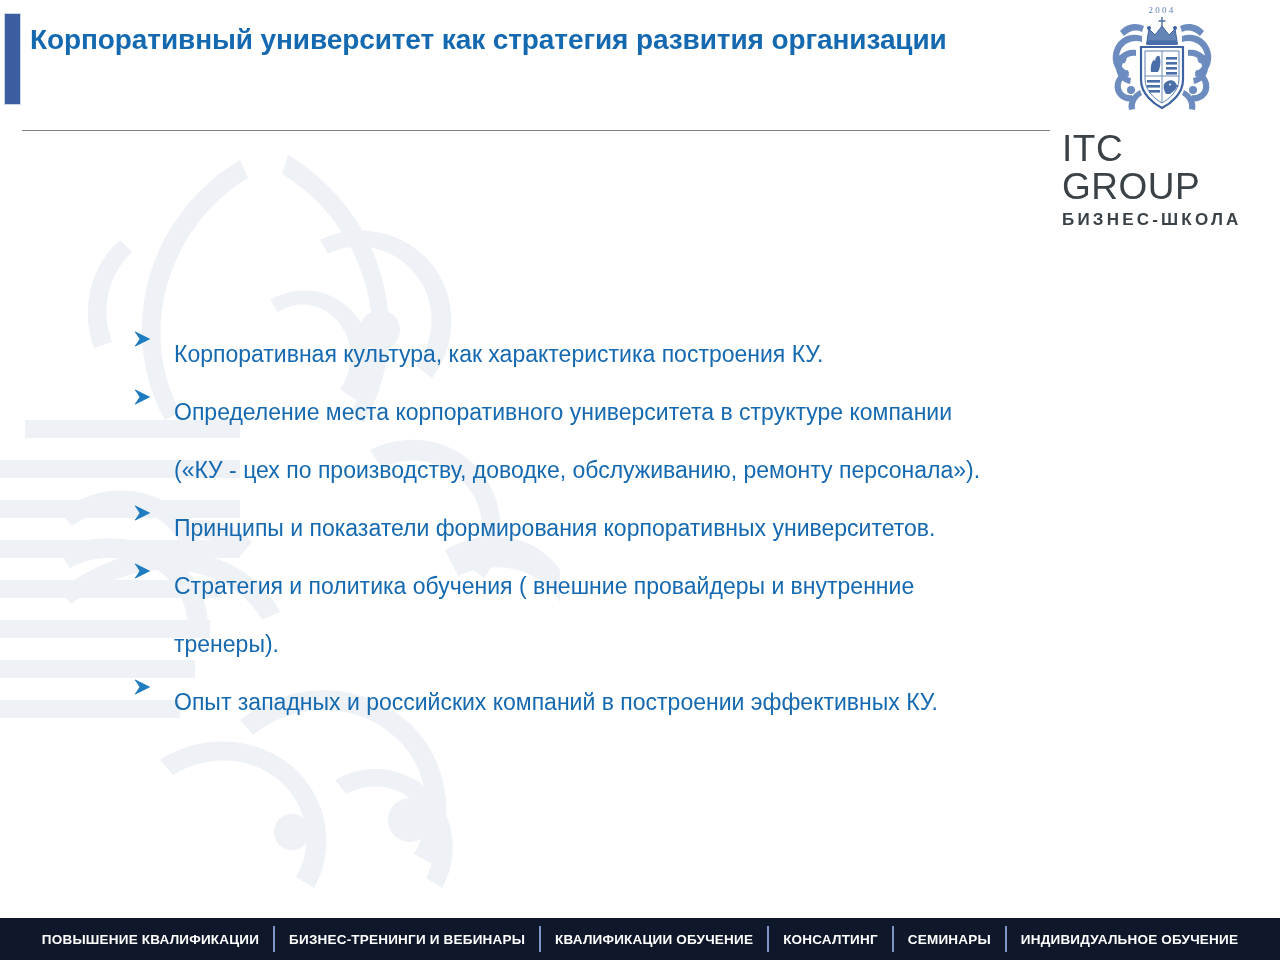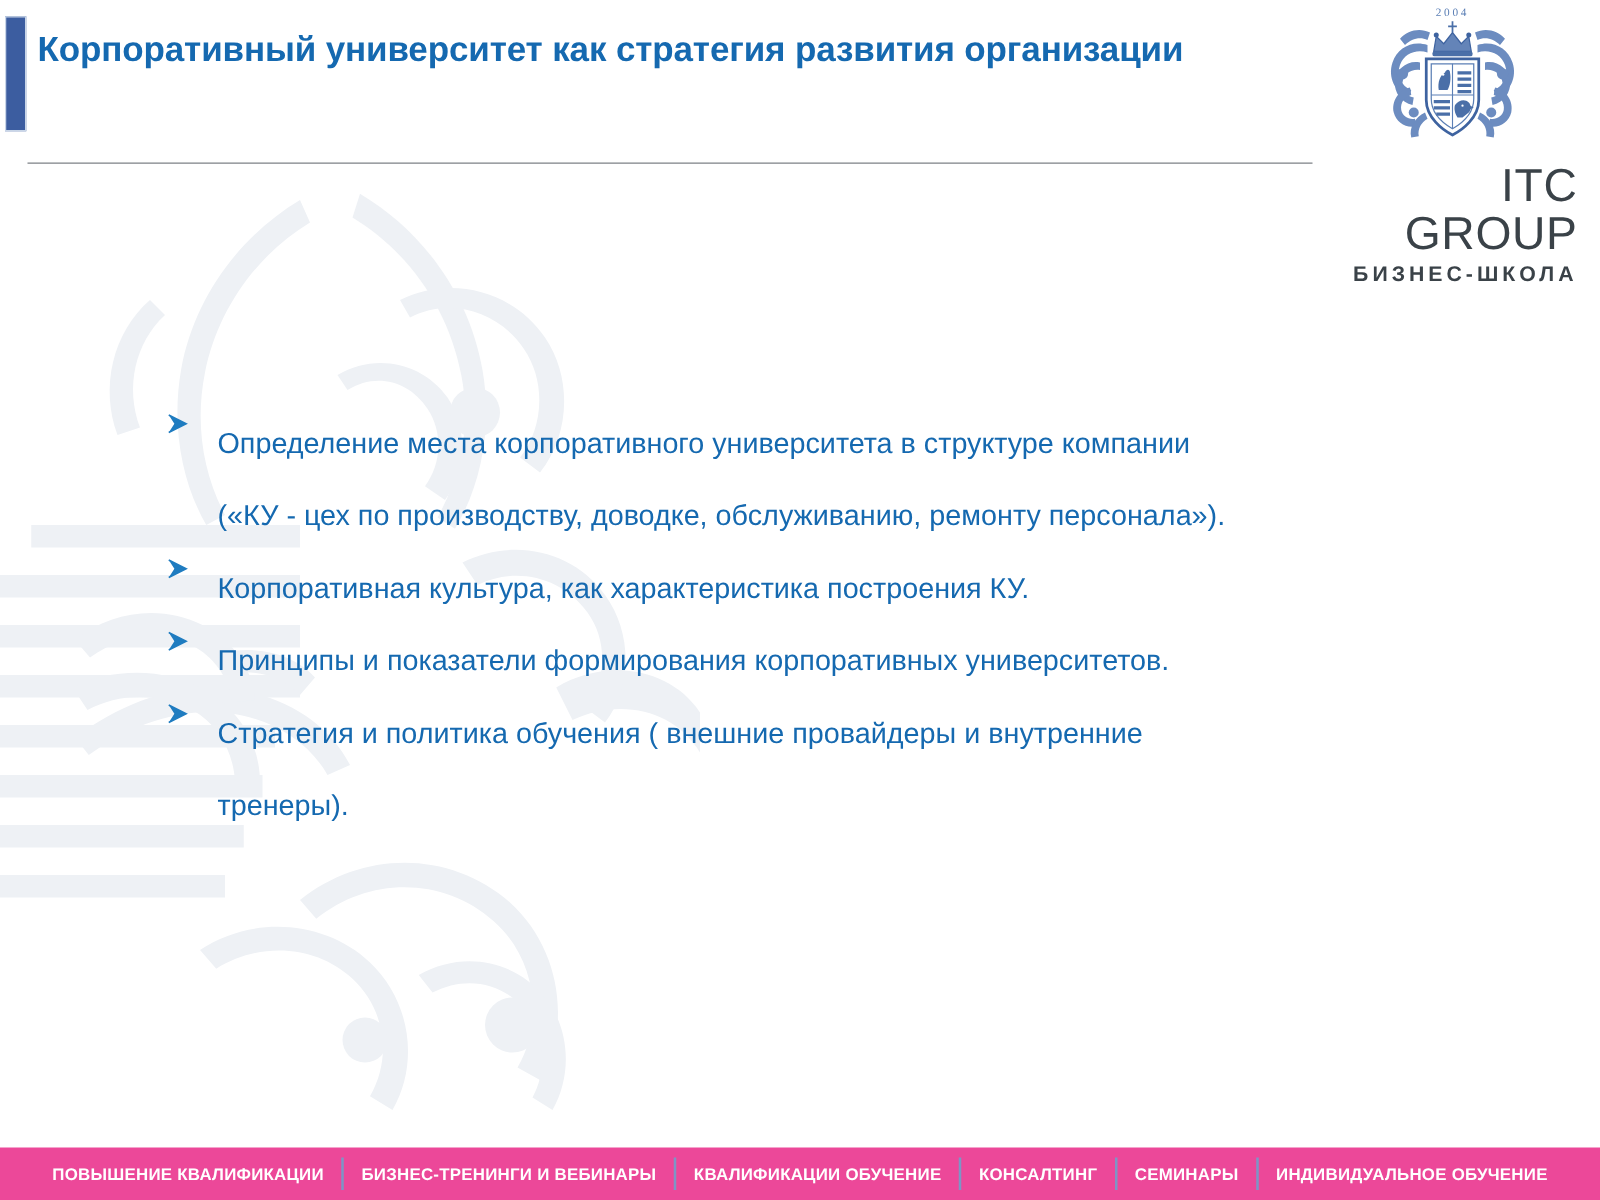--- a/index.html
+++ b/index.html
@@ -58,21 +58,21 @@
     height: 1px;
     background: #7d8186;
   }
 
   
   #logo {
     position: absolute;
     right: 18px;
     top: 2px;
     width: 200px;
-    text-align: right;
+    text-align: left;
   }
   #crest { width: 124px; height: 116px; display: block; margin: 0 auto; }
   #logo-wordmark {
     font-size: 37px;
     font-weight: 400;
     color: #3A4248;
     letter-spacing: 0.5px;
     line-height: 38px;
     margin-top: 12px;
     font-family: "Liberation Sans", sans-serif;
@@ -113,21 +113,21 @@
     white-space: pre-line;
   }
 
   
   #bottom-bar {
     position: absolute;
     left: 0;
     bottom: 0;
     width: 1280px;
     height: 42px;
-    background: #ec4899;
+    background: #0f172a;
     display: flex;
     align-items: center;
     justify-content: center;
   }
   .nav-item {
     color: #ffffff;
     font-size: 13.5px;
     font-weight: bold;
     letter-spacing: 0.2px;
     padding: 0 14px;
@@ -245,51 +245,60 @@
   </div>
 
   <div id="bullets">
       <div class="bullet-item">
         <span class="bullet-marker">
           <svg width="20" height="20" viewBox="0 0 20 20" xmlns="http://www.w3.org/2000/svg">
             <path d="M3 3 L17 10 L3 17 L7.5 10 Z" fill="#1F7CC0"></path>
             <path d="M3 3 L17 10 L3 17" fill="none" stroke="#1F7CC0" stroke-width="1.2"></path>
           </svg>
         </span>
+        <span class="bullet-text">Корпоративная культура, как характеристика построения КУ.</span>
+      </div>
+      <div class="bullet-item">
+        <span class="bullet-marker">
+          <svg width="20" height="20" viewBox="0 0 20 20" xmlns="http://www.w3.org/2000/svg">
+            <path d="M3 3 L17 10 L3 17 L7.5 10 Z" fill="#1F7CC0"></path>
+            <path d="M3 3 L17 10 L3 17" fill="none" stroke="#1F7CC0" stroke-width="1.2"></path>
+          </svg>
+        </span>
         <span class="bullet-text">Определение места корпоративного университета в структуре компании
 («КУ - цех по производству, доводке, обслуживанию, ремонту персонала»).</span>
       </div>
       <div class="bullet-item">
         <span class="bullet-marker">
           <svg width="20" height="20" viewBox="0 0 20 20" xmlns="http://www.w3.org/2000/svg">
             <path d="M3 3 L17 10 L3 17 L7.5 10 Z" fill="#1F7CC0"></path>
             <path d="M3 3 L17 10 L3 17" fill="none" stroke="#1F7CC0" stroke-width="1.2"></path>
           </svg>
         </span>
-        <span class="bullet-text">Корпоративная культура, как характеристика построения КУ.</span>
-      </div>
-      <div class="bullet-item">
-        <span class="bullet-marker">
-          <svg width="20" height="20" viewBox="0 0 20 20" xmlns="http://www.w3.org/2000/svg">
-            <path d="M3 3 L17 10 L3 17 L7.5 10 Z" fill="#1F7CC0"></path>
-            <path d="M3 3 L17 10 L3 17" fill="none" stroke="#1F7CC0" stroke-width="1.2"></path>
-          </svg>
-        </span>
         <span class="bullet-text">Принципы и показатели формирования корпоративных университетов.</span>
       </div>
       <div class="bullet-item">
         <span class="bullet-marker">
           <svg width="20" height="20" viewBox="0 0 20 20" xmlns="http://www.w3.org/2000/svg">
             <path d="M3 3 L17 10 L3 17 L7.5 10 Z" fill="#1F7CC0"></path>
             <path d="M3 3 L17 10 L3 17" fill="none" stroke="#1F7CC0" stroke-width="1.2"></path>
           </svg>
         </span>
         <span class="bullet-text">Стратегия и политика обучения ( внешние провайдеры и внутренние
 тренеры).</span>
       </div>
+      <div class="bullet-item">
+        <span class="bullet-marker">
+          <svg width="20" height="20" viewBox="0 0 20 20" xmlns="http://www.w3.org/2000/svg">
+            <path d="M3 3 L17 10 L3 17 L7.5 10 Z" fill="#1F7CC0"></path>
+            <path d="M3 3 L17 10 L3 17" fill="none" stroke="#1F7CC0" stroke-width="1.2"></path>
+          </svg>
+        </span>
+        <span class="bullet-text">Опыт западных и российских компаний в построении эффективных КУ.</span>
+      </div>
     </div>
 
   <div id="bottom-bar">
       <div class="nav-item">ПОВЫШЕНИЕ КВАЛИФИКАЦИИ</div>
       <div class="nav-sep"></div>
       <div class="nav-item">БИЗНЕС-ТРЕНИНГИ И ВЕБИНАРЫ</div>
       <div class="nav-sep"></div>
       <div class="nav-item">КВАЛИФИКАЦИИ ОБУЧЕНИЕ</div>
       <div class="nav-sep"></div>
       <div class="nav-item">КОНСАЛТИНГ</div>

